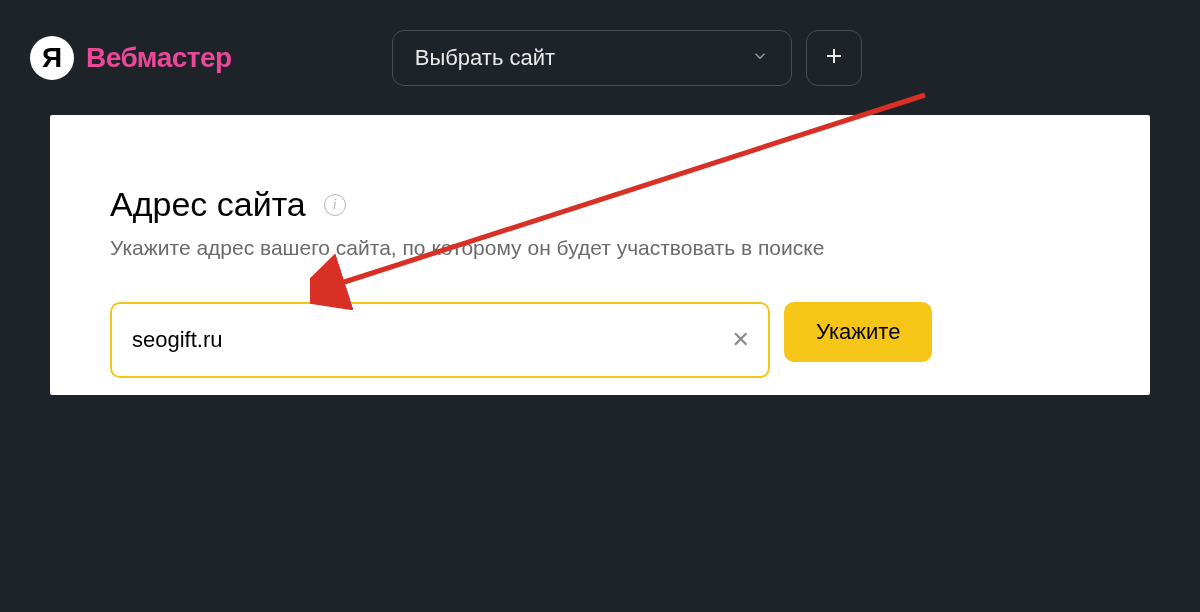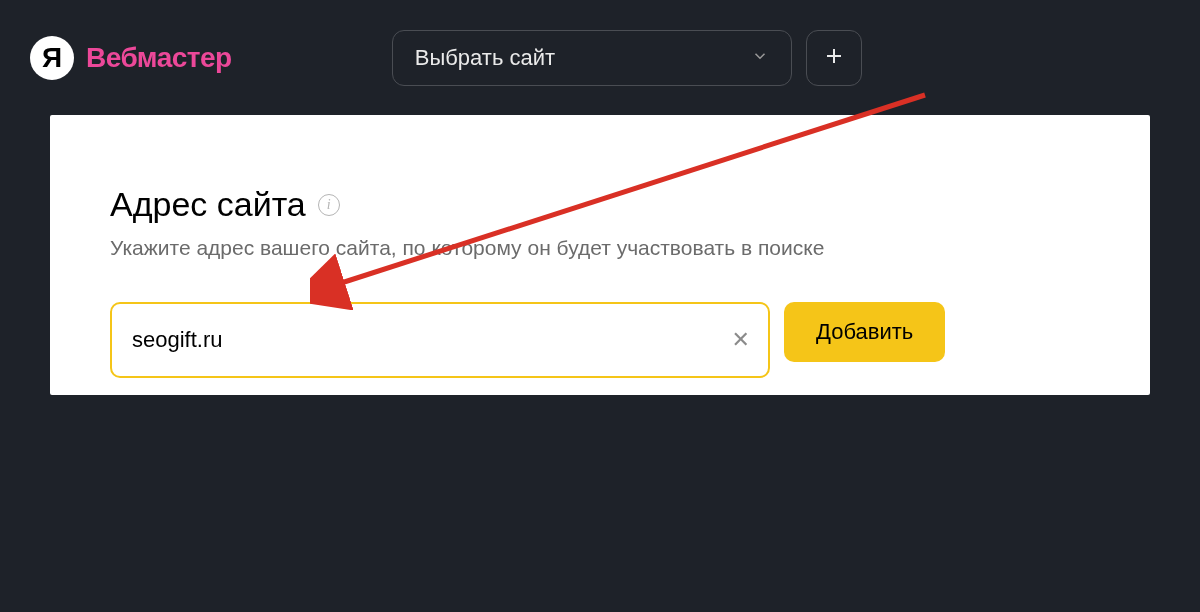--- a/index.html
+++ b/index.html
@@ -81,21 +81,21 @@
     }
     .content-card {
       background: #fff;
       border-radius: 2px;
       padding: 70px 60px 60px 60px;
       height: 280px;
     }
     .title-row {
       display: flex;
       align-items: center;
-      gap: 12px;
+      gap: 18px;
       margin-bottom: 12px;
     }
     .page-title {
       font-size: 34px;
       font-weight: 400;
       color: #000;
     }
     .info-icon {
       width: 22px;
       height: 22px;
@@ -200,21 +200,21 @@
       <span class="info-icon">i</span>
     </div>
     <div class="subtitle">Укажите адрес вашего сайта, по которому он будет участвовать в поиске</div>
     <div class="input-row">
       <div class="url-input-wrap">
         <input class="url-input" type="text" value="seogift.ru" style="">
         <span class="clear-btn">
           <span>✕</span>
         </span>
       </div>
-      <button class="add-btn">Добавить</button>
+      <button class="add-btn">Укажите</button>
     </div>
   </div>
 </div>
 
 <svg class="annotation-arrow" width="640" height="220">
   <defs>
     <marker id="arrowhead" markerWidth="12" markerHeight="12" refX="2" refY="6" orient="auto">
       <polygon points="0 0, 12 6, 0 12" fill="#d93025"></polygon>
     </marker>
   </defs>

